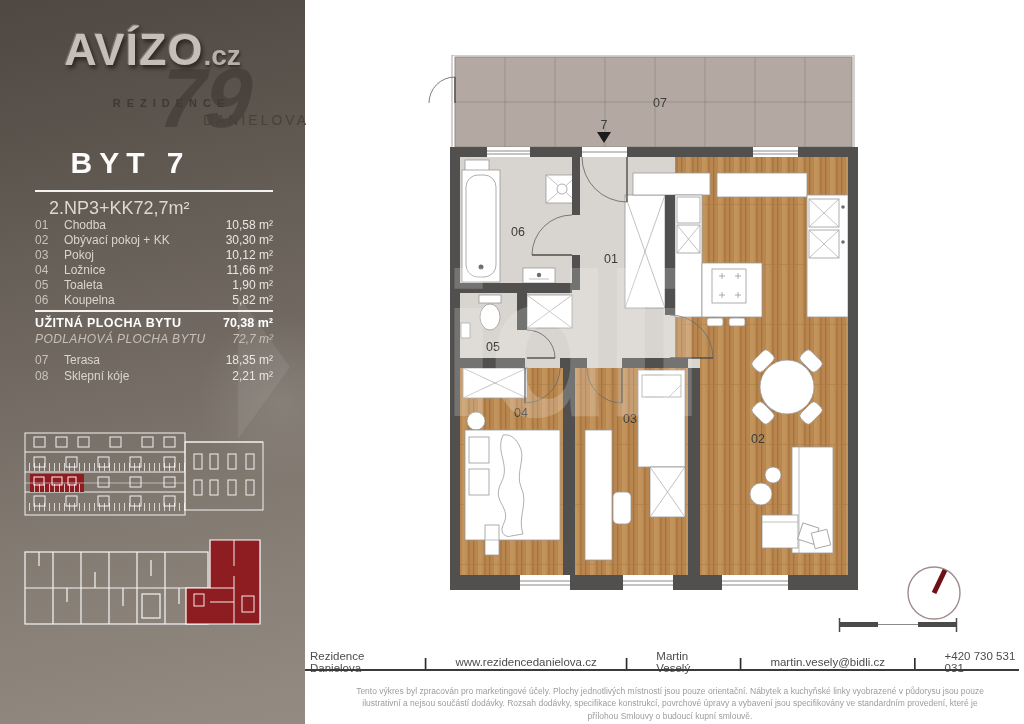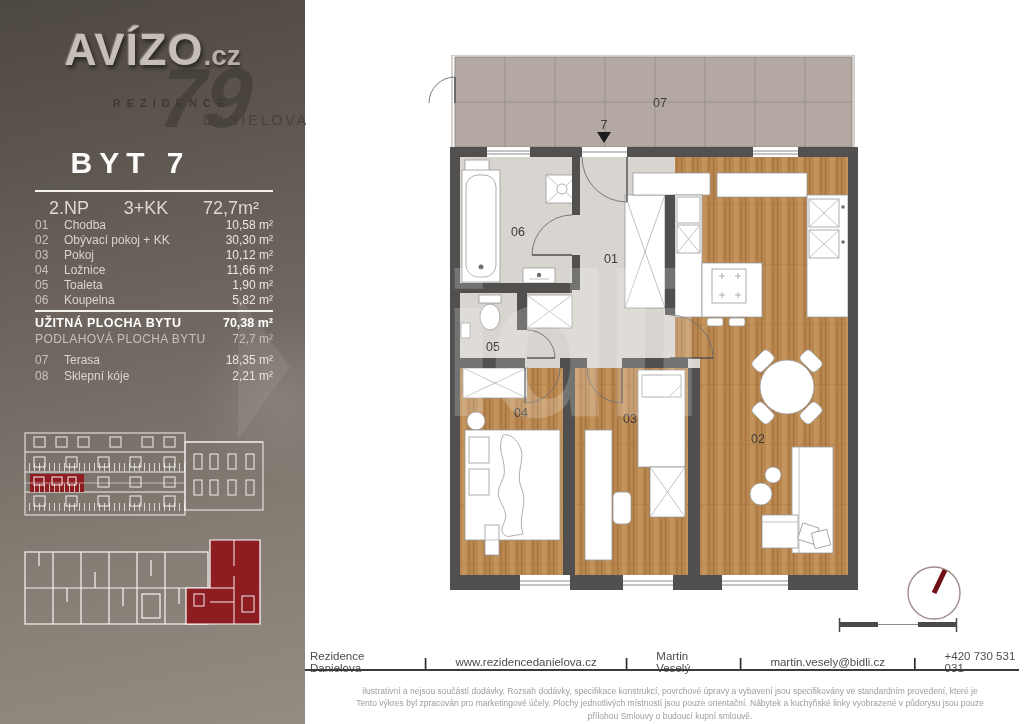--- a/index.html
+++ b/index.html
@@ -22,33 +22,33 @@
     text-shadow:1px 2px 3px rgba(10,8,6,.55);}
   .residence{position:absolute;left:0;top:97px;width:343px;text-align:center;
     font-size:11px;letter-spacing:6px;color:#3e3933;font-weight:700;}
   .danielova{position:absolute;left:0;top:112px;width:309px;text-align:right;
     font-size:14px;letter-spacing:3px;color:#46413a;font-weight:400;}
 
   .byt-title{position:absolute;left:0;top:146px;width:261px;text-align:center;
     font-size:30px;font-weight:700;letter-spacing:7px;color:#fdfcfb;}
   .title-rule{position:absolute;left:35px;top:190px;width:238px;height:2px;background:#f4f2ef;}
   .specs{position:absolute;left:35px;top:198px;width:238px;display:flex;
-    justify-content:space-between;padding:0 14px;box-sizing:border-box;
+    padding:0 14px;box-sizing:border-box;
     font-size:18px;color:#ddd8d1;}
 
   .room-table{position:absolute;left:35px;top:218px;width:238px;}
   .room-row{display:flex;align-items:baseline;height:15px;font-size:12px;}
   .room-row .num{width:29px;color:#c8c2ba;}
   .room-row .rname{flex:1;color:#d9d4cd;}
   .room-row .rarea{color:#eae6e0;}
 
   .sum-rule{position:absolute;left:35px;top:310px;width:238px;height:2px;background:#f4f2ef;}
   .sum-row{position:absolute;left:35px;width:238px;display:flex;font-size:12.5px;}
   .sum-row.bold{top:316px;font-weight:700;color:#ffffff;}
-  .sum-row.dim{top:332px;color:#c6c0b9;font-size:12px;}
+  .sum-row.dim{top:332px;color:#c6c0b9;font-size:12px;font-style:italic;}
   .sum-row .slabel{flex:1;letter-spacing:.4px;}
   .extras-table{position:absolute;left:35px;top:353px;width:238px;}
   .extras-table .room-row{height:16px;}
 
   .elevation{position:absolute;left:22px;top:430px;}
   .siteplan{position:absolute;left:22px;top:536px;}
 
   
   .plan{position:absolute;left:425px;top:55px;}
   .furn rect,.furn circle,.furn ellipse,.furn path{fill:#ffffff;stroke:#9a9a9a;stroke-width:.8;}
@@ -467,18 +467,18 @@
     <span>www.rezidencedanielova.cz</span>
     <span class="sep">|</span>
     <span>Martin Veselý</span>
     <span class="sep">|</span>
     <span>martin.vesely@bidli.cz</span>
     <span class="sep">|</span>
     <span>+420 730 531 031</span>
   </div>
   <div class="footer-line"></div>
   <div class="disclaimer">
+    <div>Tento výkres byl zpracován pro marketingové účely. Plochy jednotlivých místností jsou pouze orientační. Nábytek a kuchyňské linky vyobrazené v půdorysu jsou pouze</div>
     <div>ilustrativní a nejsou součástí dodávky. Rozsah dodávky, specifikace konstrukcí, povrchové úpravy a vybavení jsou specifikovány ve standardním provedení, které je</div>
-    <div>Tento výkres byl zpracován pro marketingové účely. Plochy jednotlivých místností jsou pouze orientační. Nábytek a kuchyňské linky vyobrazené v půdorysu jsou pouze</div>
     <div>přílohou Smlouvy o budoucí kupní smlouvě.</div>
   </div>
 
 </div>
 
 </body></html>

